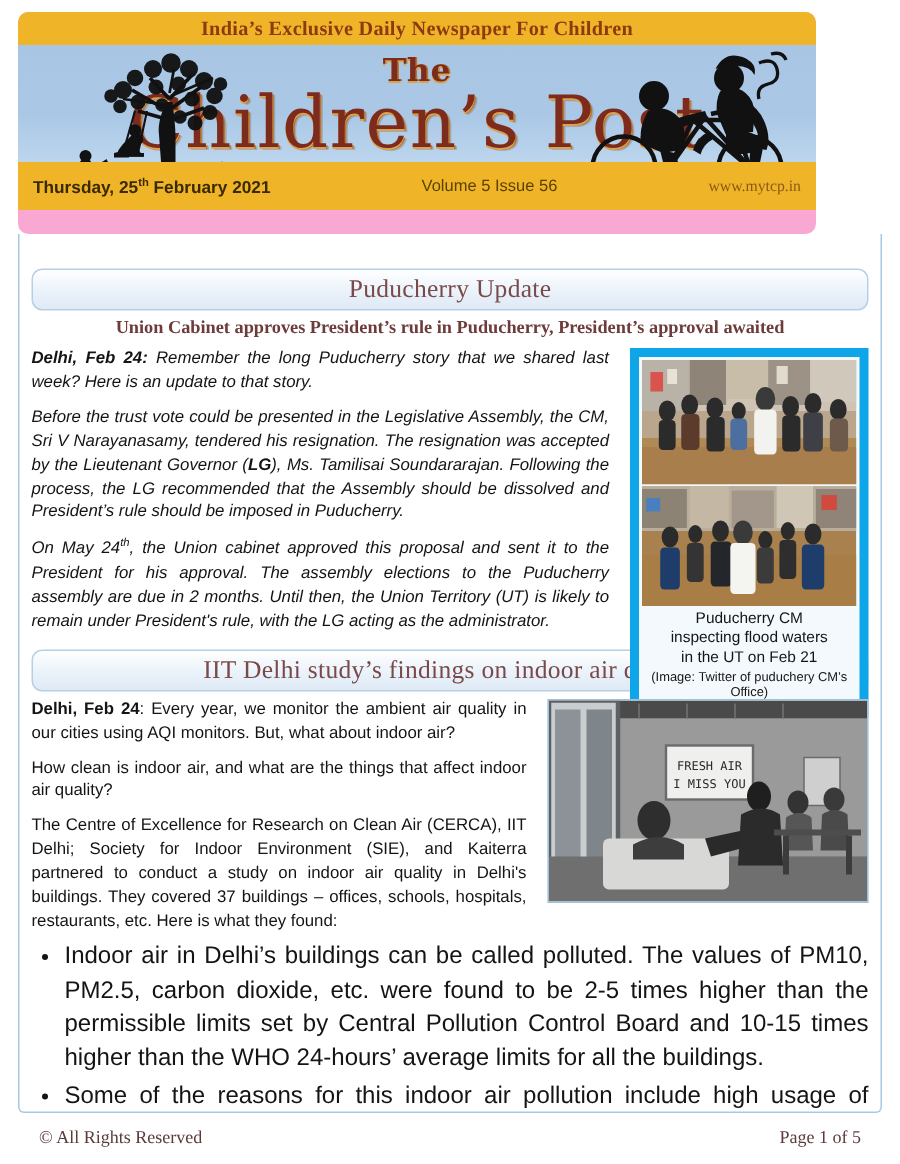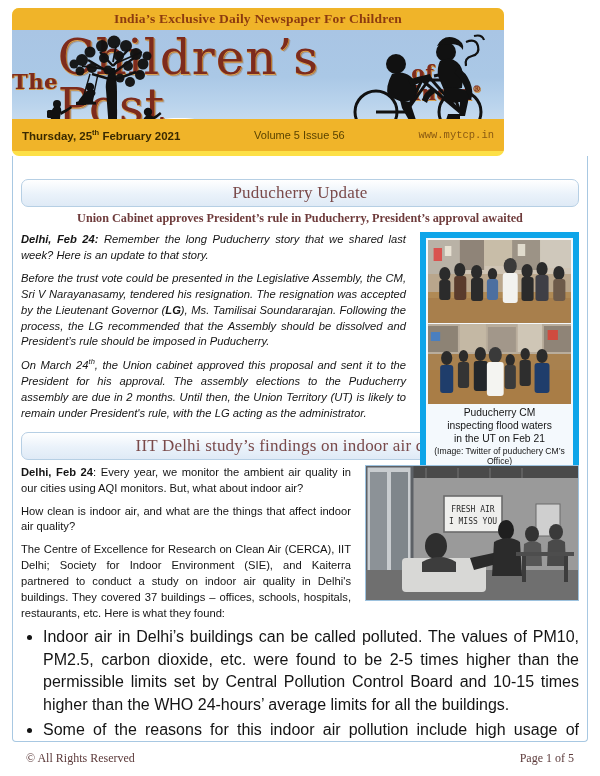--- a/index.html
+++ b/index.html
@@ -8,22 +8,22 @@
     font-family:"Liberation Sans",sans-serif;
     color:#1a1a1a;
   }
   .page{
     position:relative;width:600px;height:776px;box-sizing:border-box;
     padding:8px 12px 0 12px;
   }
 
   
   .masthead{
-    position:relative;width:492px;height:148px;box-sizing:border-box;
-    border-radius:7px;overflow:hidden;background:#fde047;
+    position:relative;width:532px;height:148px;box-sizing:border-box;
+    border-radius:7px;overflow:hidden;background:#f9a8d4;
   }
   .tagline-bar{
     position:absolute;left:0;top:0;width:100%;height:22px;
     background:#f0b429;z-index:6;
     display:flex;align-items:center;justify-content:center;
   }
   .tagline{
     font-family:"Liberation Serif",serif;font-weight:bold;font-size:13.5px;
     color:#8c3b10;letter-spacing:.2px;white-space:nowrap;
   }
@@ -35,21 +35,21 @@
   .cloudband{
     position:absolute;left:0;bottom:0;width:100%;height:30px;
     background:radial-gradient(ellipse 70px 24px at 12% 100%, #fff 60%, transparent 62%),
                radial-gradient(ellipse 90px 28px at 34% 104%, #fff 60%, transparent 62%),
                radial-gradient(ellipse 70px 22px at 54% 100%, #fff 60%, transparent 62%),
                radial-gradient(ellipse 100px 26px at 78% 104%, #fff 60%, transparent 62%),
                radial-gradient(ellipse 60px 20px at 96% 100%, #fff 60%, transparent 62%);
   }
   .title-wrap{
     position:absolute;left:0;top:22px;width:100%;height:104px;z-index:4;
-    display:flex;flex-direction:row;align-items:center;justify-content:center;
+    display:flex;flex-direction:column;align-items:center;justify-content:center;
     pointer-events:none;
   }
   .t-the{
     font-family:"DejaVu Serif",serif;font-weight:bold;font-size:21px;line-height:1;
     color:#7d2b1d;text-shadow:0 1px 0 #d8a24a,1px 0 0 #b8762c;
     margin-bottom:1px;letter-spacing:.5px;
   }
   .t-main{
     font-family:"DejaVu Serif",serif;font-weight:normal;font-size:48px;line-height:1.02;
     color:#7d2b1d;letter-spacing:1px;
@@ -57,35 +57,35 @@
   }
   .t-sub{
     font-family:"DejaVu Serif",serif;font-weight:bold;font-size:20px;line-height:1;
     color:#7d2b1d;margin-top:2px;letter-spacing:.5px;
     text-shadow:0 1px 0 #d9a352,1px 1px 0 #b8762c;
   }
   .t-sub sup{font-size:9px;vertical-align:super;}
   .art-left{position:absolute;left:4px;top:22px;width:160px;height:106px;z-index:5;}
   .art-right{position:absolute;right:0px;top:20px;width:170px;height:110px;z-index:5;}
   .infobar{
-    position:absolute;left:0;bottom:5px;width:100%;height:22px;background:#f0b429;
+    position:absolute;left:0;bottom:16px;width:100%;height:22px;background:#f0b429;
     display:flex;align-items:center;z-index:6;box-sizing:border-box;padding:16px 10px;
   }
   .issue-date{
     font-family:"Liberation Sans",sans-serif;font-weight:bold;font-size:11.5px;
     color:#3a2a00;flex:0 0 auto;
   }
   .issue-date sup{font-size:7.5px;}
   .issue-vol{
     flex:1 1 auto;text-align:center;font-size:11px;color:#5a4300;
     font-family:"Liberation Sans",sans-serif;
   }
   .issue-site{
     flex:0 0 auto;font-size:10.5px;color:#8a5a12;
-    font-family:Liberation Mono, monospace;
+    font-family:Liberation Serif, serif;
   }
 
   
   .content{
     position:relative;width:576px;box-sizing:border-box;
     border:1px solid #a8c8e2;border-top:none;border-radius:0 0 4px 4px;
     padding:23px 8px 8px 8px;height:586px;overflow:hidden;
   }
   .headline-box{
     box-sizing:border-box;width:100%;height:28px;
@@ -345,21 +345,21 @@
           <small>(Image: Twitter of puduchery CM’s Office)</small>
         </div>
       </div>
 
       <div class="art1-body">
         <p class="para"><span class="lead">Delhi, Feb 24:</span><span> Remember the long Puducherry story that we shared last week? Here is an update to that story.</span></p>
 
 
         <p class="para"><span>Before the trust vote could be presented in the Legislative Assembly, the CM, Sri V Narayanasamy, tendered his resignation. The resignation was accepted by the Lieutenant Governor (<b>LG</b>), Ms. Tamilisai Soundararajan. Following the process, the LG recommended that the Assembly should be dissolved and President’s rule should be imposed in Puducherry.</span></p>
 
-        <p class="para"><span>On March 24</span><sup>th</sup><span>, the Union cabinet approved this proposal and sent it to the President for his approval. The assembly elections to the Puducherry assembly are due in 2 months. Until then, the Union Territory (UT) is likely to remain under President's rule, with the LG acting as the administrator.</span></p>
+        <p class="para"><span>On May 24</span><sup>th</sup><span>, the Union cabinet approved this proposal and sent it to the President for his approval. The assembly elections to the Puducherry assembly are due in 2 months. Until then, the Union Territory (UT) is likely to remain under President's rule, with the LG acting as the administrator.</span></p>
       </div>
     </div>
 
     <div class="headline-box" style="margin-top:10px;">
       <span class="h-text">IIT Delhi study’s findings on indoor air quality</span>
     </div>
 
     <div class="article" style="margin-top:5px;">
 
       <div class="art2-figure">

